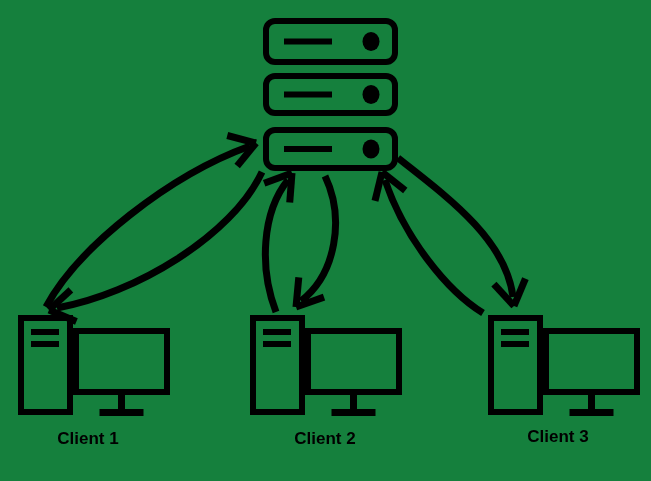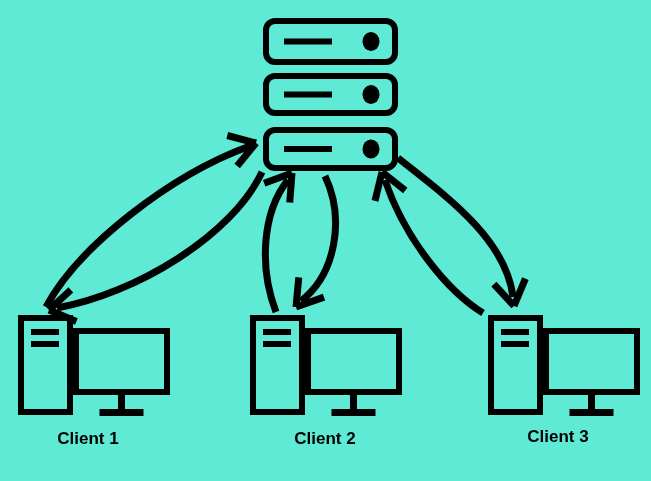--- a/index.html
+++ b/index.html
@@ -11,21 +11,21 @@
   body {
     width: 651px;
     height: 481px;
     font-family: "Liberation Sans", sans-serif;
     overflow: hidden;
   }
   #diagram-root {
     position: relative;
     width: 651px;
     height: 481px;
-    background: #5eead4;
+    background: #15803d;
   }
   svg.diagram-canvas {
     position: absolute;
     left: 0;
     top: 0;
     width: 651px;
     height: 481px;
     display: block;
   }
   .shape-stroke {

